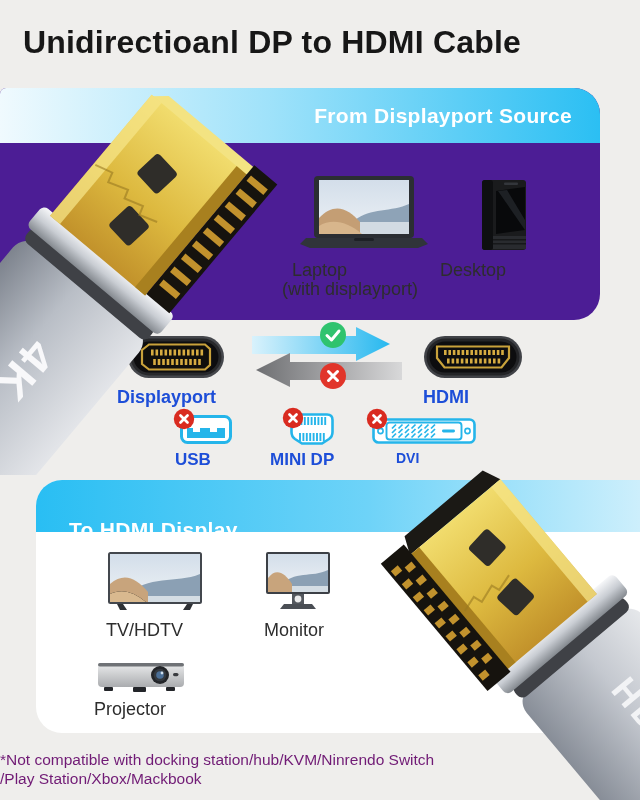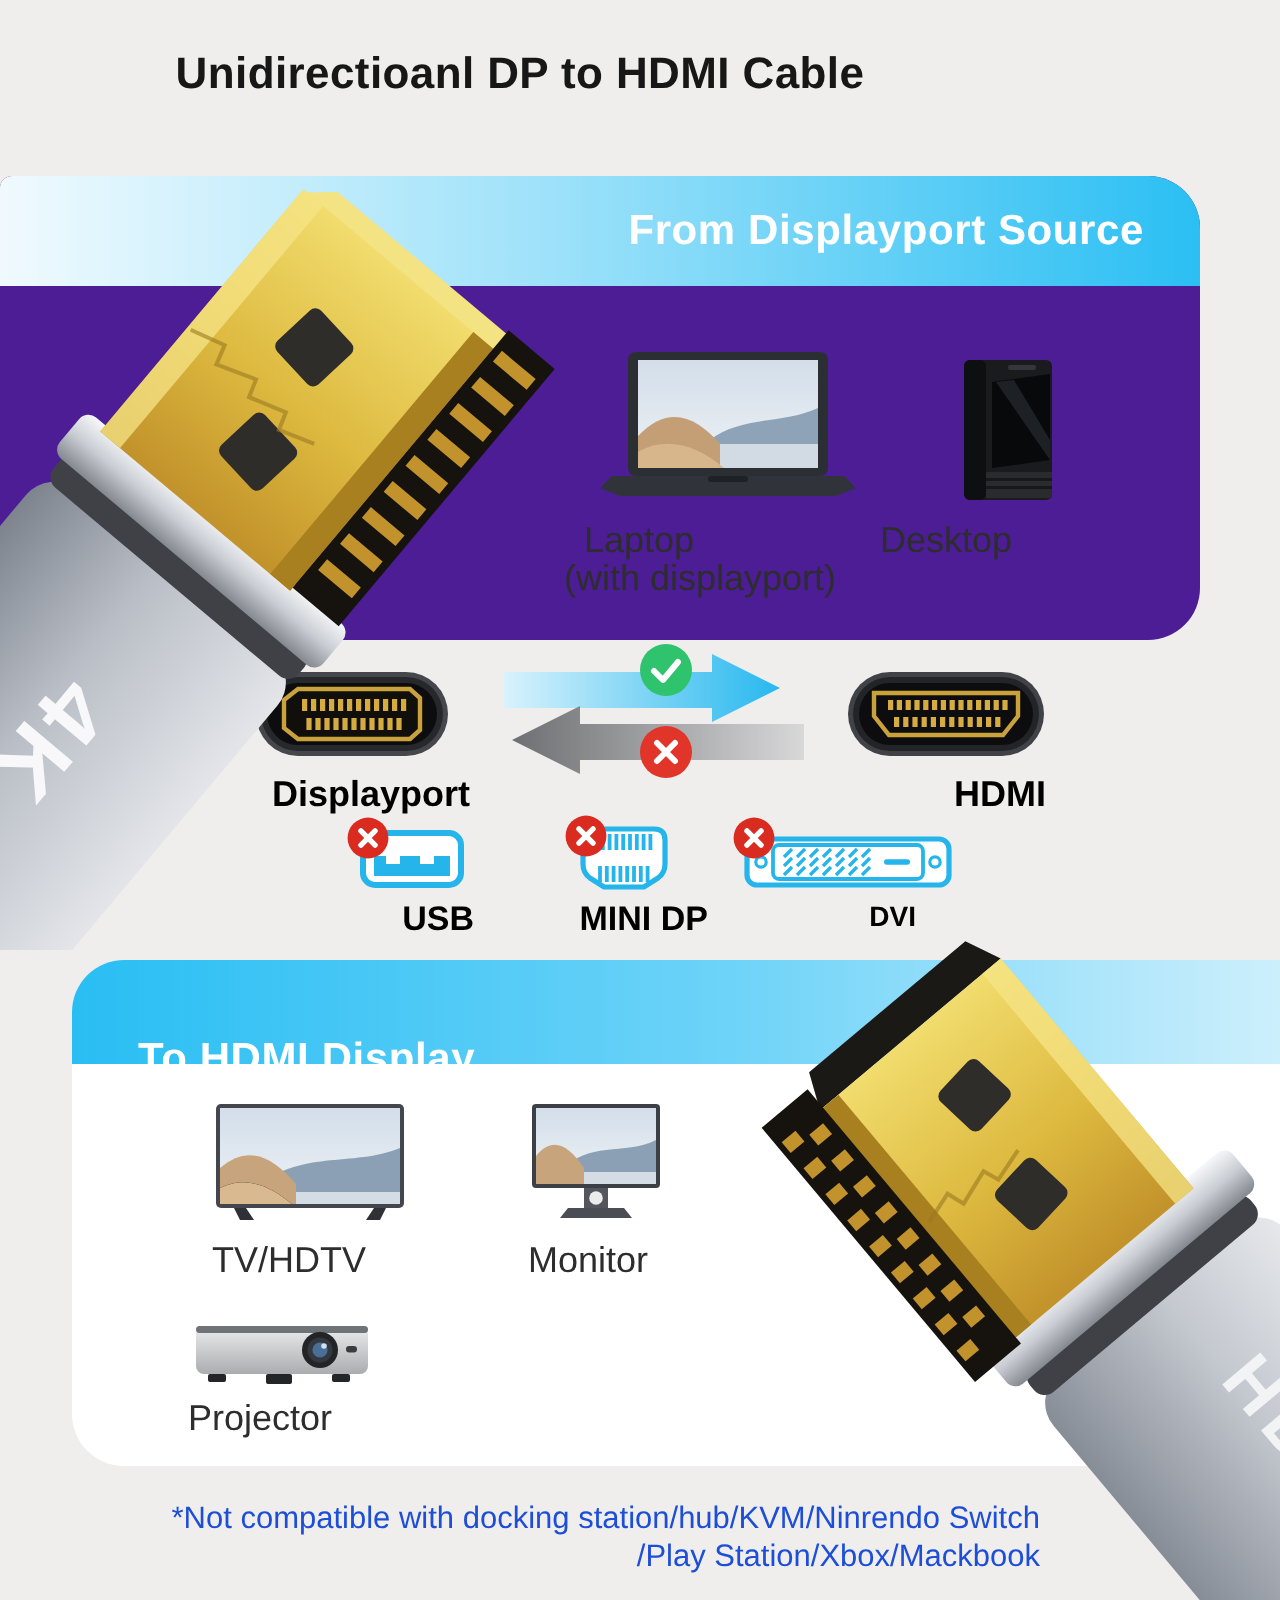--- a/index.html
+++ b/index.html
@@ -4,22 +4,22 @@
 <style>
   html,body{margin:0;padding:0;}
   body{
     width:640px;height:800px;position:relative;overflow:hidden;
     background:#efeeec;
     font-family:"Liberation Sans",sans-serif;
     -webkit-font-smoothing:antialiased;
   }
   .abs{position:absolute;}
   .title{
-    left:0;top:24px;width:520px;text-align:center;
-    font-size:22px;font-weight:800;color:#171717;letter-spacing:.2px;
+    left:12px;top:24px;width:520px;text-align:center;
+    font-size:32px;font-weight:800;color:#171717;letter-spacing:.2px;
   }
   .card1{
     left:0;top:88px;width:600px;height:232px;background:#4c1d95;
     border-radius:6px 26px 26px 6px;z-index:1;
   }
   .banner1{
     left:0;top:0;width:600px;height:55px;
     border-radius:6px 26px 0 0;
     background:linear-gradient(90deg,#f0fafe 0%,#9fe2fa 45%,#2bbff3 100%);
   }
@@ -37,25 +37,25 @@
     background:linear-gradient(90deg,#29bef3 0%,#6ed3f8 55%,#cdeffc 100%);
   }
   .banner2-text{
     position:absolute;left:33px;top:0;line-height:52px;
     color:#ffffff;font-size:21px;font-weight:700;letter-spacing:.3px;margin-top:24px;
   }
   .lbl{
     text-align:left;font-size:18px;color:#2d2d2d;z-index:3;line-height:1.1;
   }
   .lbl-bold{
-    text-align:right;font-size:18px;font-weight:700;color:#000000;z-index:3;
+    text-align:left;font-size:18px;font-weight:700;color:#1d4ed8;z-index:3;
   }
   .footer-line{
-    left:0;width:520px;text-align:right;
-    font-size:15.5px;color:#1d4ed8;z-index:2;line-height:1.2;
+    left:0;width:520px;text-align:left;
+    font-size:15.5px;color:#701a75;z-index:2;line-height:1.2;
   }
   .z2{z-index:2;} .z3{z-index:3;} .z5{z-index:5;}
   svg{display:block;}
 </style>
 </head>
 <body>
 
 <div class="abs title">Unidirectioanl DP to HDMI Cable</div>
 
 <div class="abs card1">

